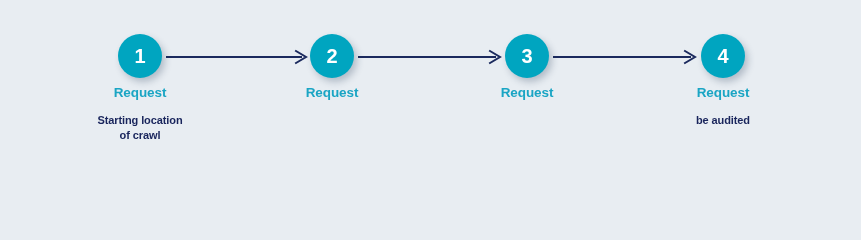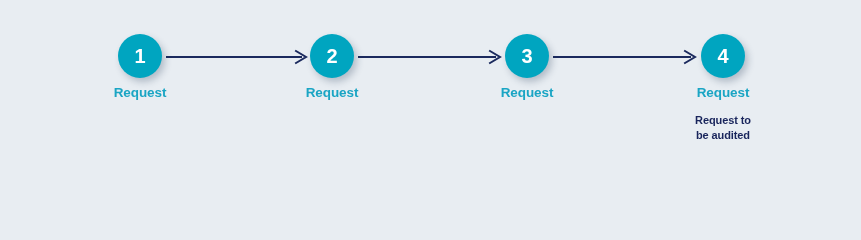--- a/index.html
+++ b/index.html
@@ -107,20 +107,24 @@
       <line x1="0" y1="8" x2="138" y2="8" stroke="#1b2a5e" stroke-width="2"></line>
       <polyline points="132,2 142,8 132,14" fill="none" stroke="#1b2a5e" stroke-width="2" stroke-linecap="square" stroke-linejoin="miter"></polyline>
     </svg>
   </div>
 
   <div class="node" style="left:140px;">
     <div class="circle-wrap">
       <div class="circle">1</div>
     </div>
     <div class="step-label">Request</div>
+    <div class="caption">
+      <span class="cl">Starting location</span>
+      <span class="cl">of crawl</span>
+    </div>
   </div>
 
   <div class="node" style="left:332px;">
     <div class="circle-wrap">
       <div class="circle">2</div>
     </div>
     <div class="step-label">Request</div>
   </div>
 
   <div class="node" style="left:527px;">
@@ -129,18 +133,17 @@
     </div>
     <div class="step-label">Request</div>
   </div>
 
   <div class="node" style="left:723px;">
     <div class="circle-wrap">
       <div class="circle">4</div>
     </div>
     <div class="step-label">Request</div>
     <div class="caption">
-      <span class="cl">Request to</span>
       <span class="cl">be audited</span>
     </div>
   </div>
 
 </div>
 
 </body></html>

